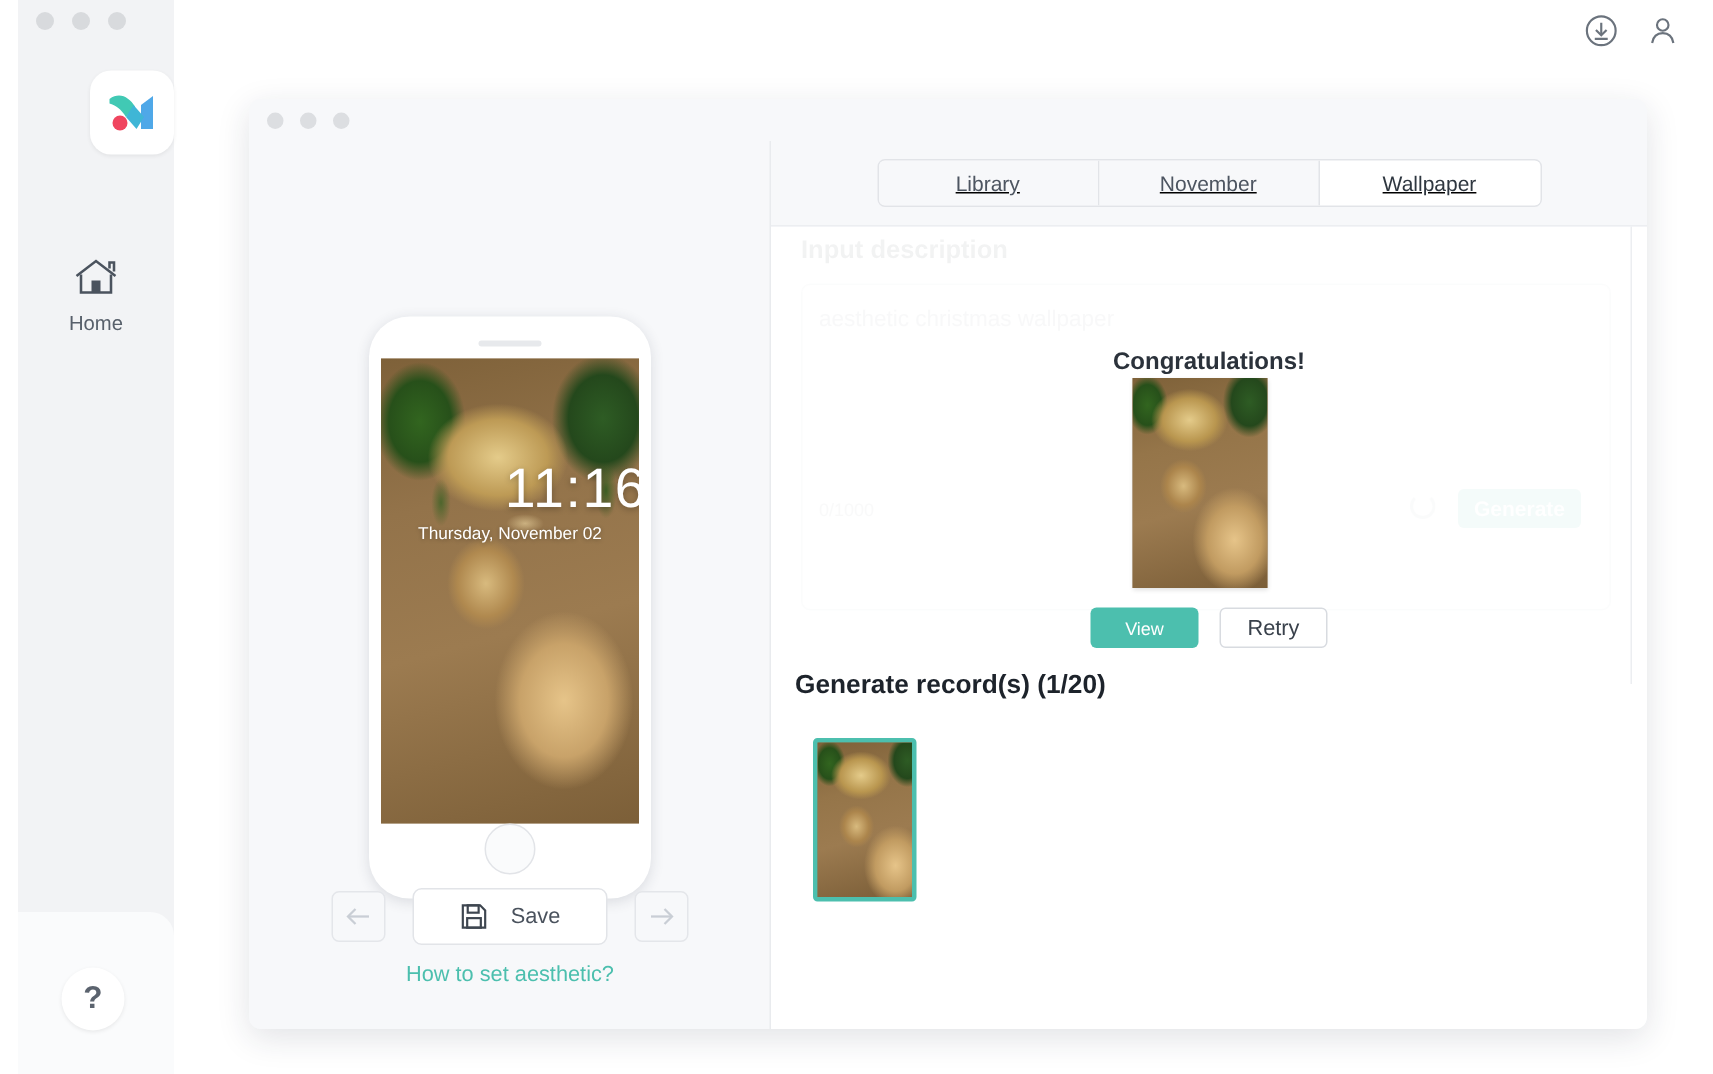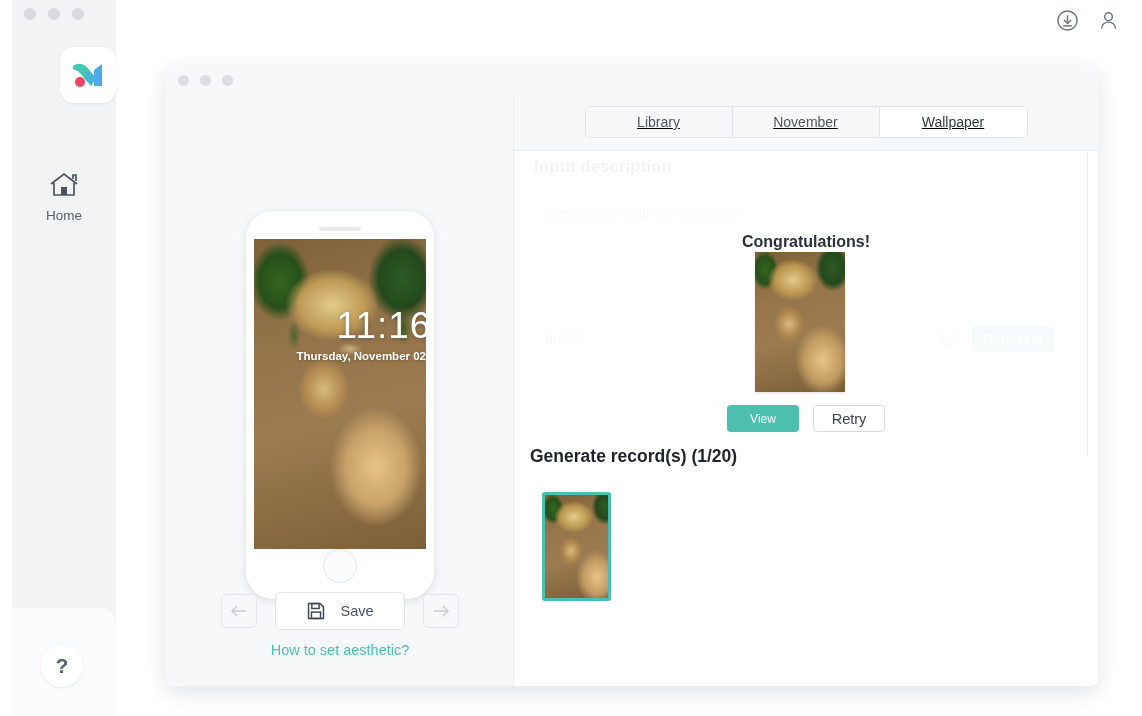--- a/index.html
+++ b/index.html
@@ -152,22 +152,22 @@
   .lock-time {
     position: absolute; left: 0; top: 66px; width: 100%;
     text-align: center;
     color: #ffffff; font-size: 37px; font-weight: 300;
     letter-spacing: 1px;
     text-shadow: 0 1px 4px rgba(0,0,0,0.28);
     margin-left: 44px;
   }
   .lock-date {
     position: absolute; left: 0; top: 111px; width: 100%;
-    text-align: right;
-    color: #ffffff; font-size: 11.5px; font-weight: 700;
+    text-align: center;
+    color: #ffffff; font-size: 11.5px; font-weight: 400;
     text-shadow: 0 1px 3px rgba(0,0,0,0.3);
   }
   .phone-home {
     position: absolute; left: 50%; bottom: 16px;
     transform: translateX(-50%);
     width: 34px; height: 34px; border-radius: 50%;
     background: #fafbfc; border: 1px solid #e2e4e8;
   }
 
   .pv-controls {

